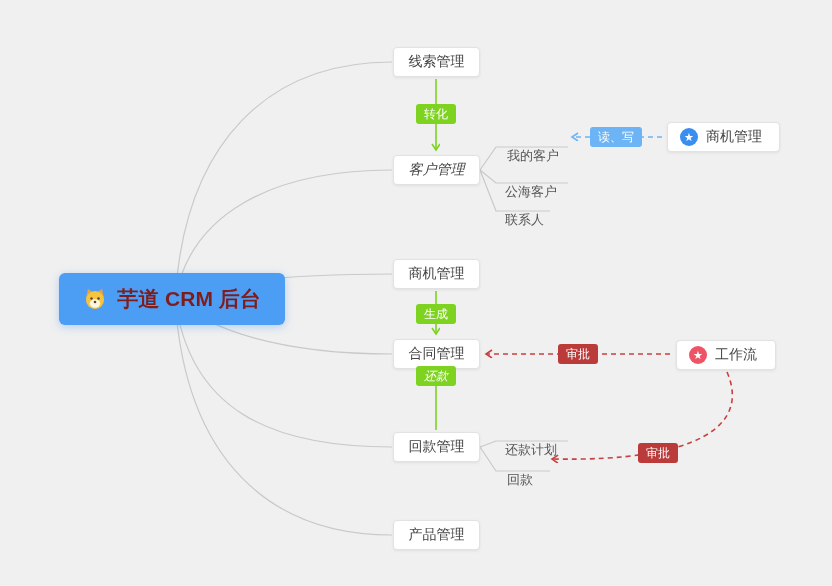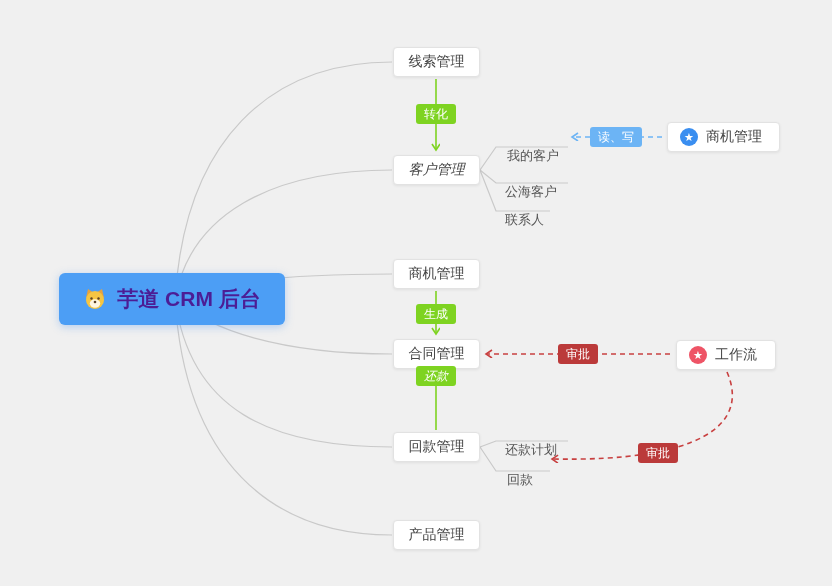--- a/index.html
+++ b/index.html
@@ -13,21 +13,21 @@
   .arrow-blue  { fill:none; stroke:var(--light-blue,#6cb4f5); stroke-width:1.6; stroke-dasharray:5 4; }
   .arrow-red   { fill:none; stroke:var(--red-line,#c84040); stroke-width:1.6; stroke-dasharray:5 4; }
   .mkline-green { fill:none; stroke:var(--green,#7ed321); stroke-width:1.6; }
   .mkline-blue  { fill:none; stroke:var(--light-blue,#6cb4f5); stroke-width:1.6; }
   .mkline-red   { fill:none; stroke:var(--red-line,#c84040); stroke-width:1.6; }
 
   .node { position:absolute; background:#fff; border:1px solid var(--node-border,#e2e2e2);
           border-radius:4px; box-shadow:0 1px 3px rgba(0,0,0,.07);
           font-size:14px; color:#454545; display:flex; align-items:center; justify-content:center;
           white-space:nowrap; cursor:default; }
-  .node.main { background:var(--brand-blue,#4c9ef5); color:#4c1d95; border:none; border-radius:6px;
+  .node.main { background:var(--brand-blue,#4c9ef5); color:#7f1d1d; border:none; border-radius:6px;
                font-size:21px; font-weight:bold; gap:10px; box-shadow:0 2px 8px rgba(70,140,235,.35); }
   .node.side { justify-content:flex-start; padding:0 12px; }
 
   .badge { position:absolute; transform:translate(-50%,-50%); color:#fff; font-size:12px;
            padding:4px 8px; border-radius:3px; line-height:1; white-space:nowrap; z-index:3; }
   .badge.green { background:var(--green,#7ed321); }
   .badge.blue  { background:var(--light-blue,#6cb4f5); }
   .badge.red   { background:var(--dark-red,#bb3a3a); }
 
   .leaf { position:absolute; font-size:13px; color:#555; white-space:nowrap; line-height:14px;margin-top:22px; }

